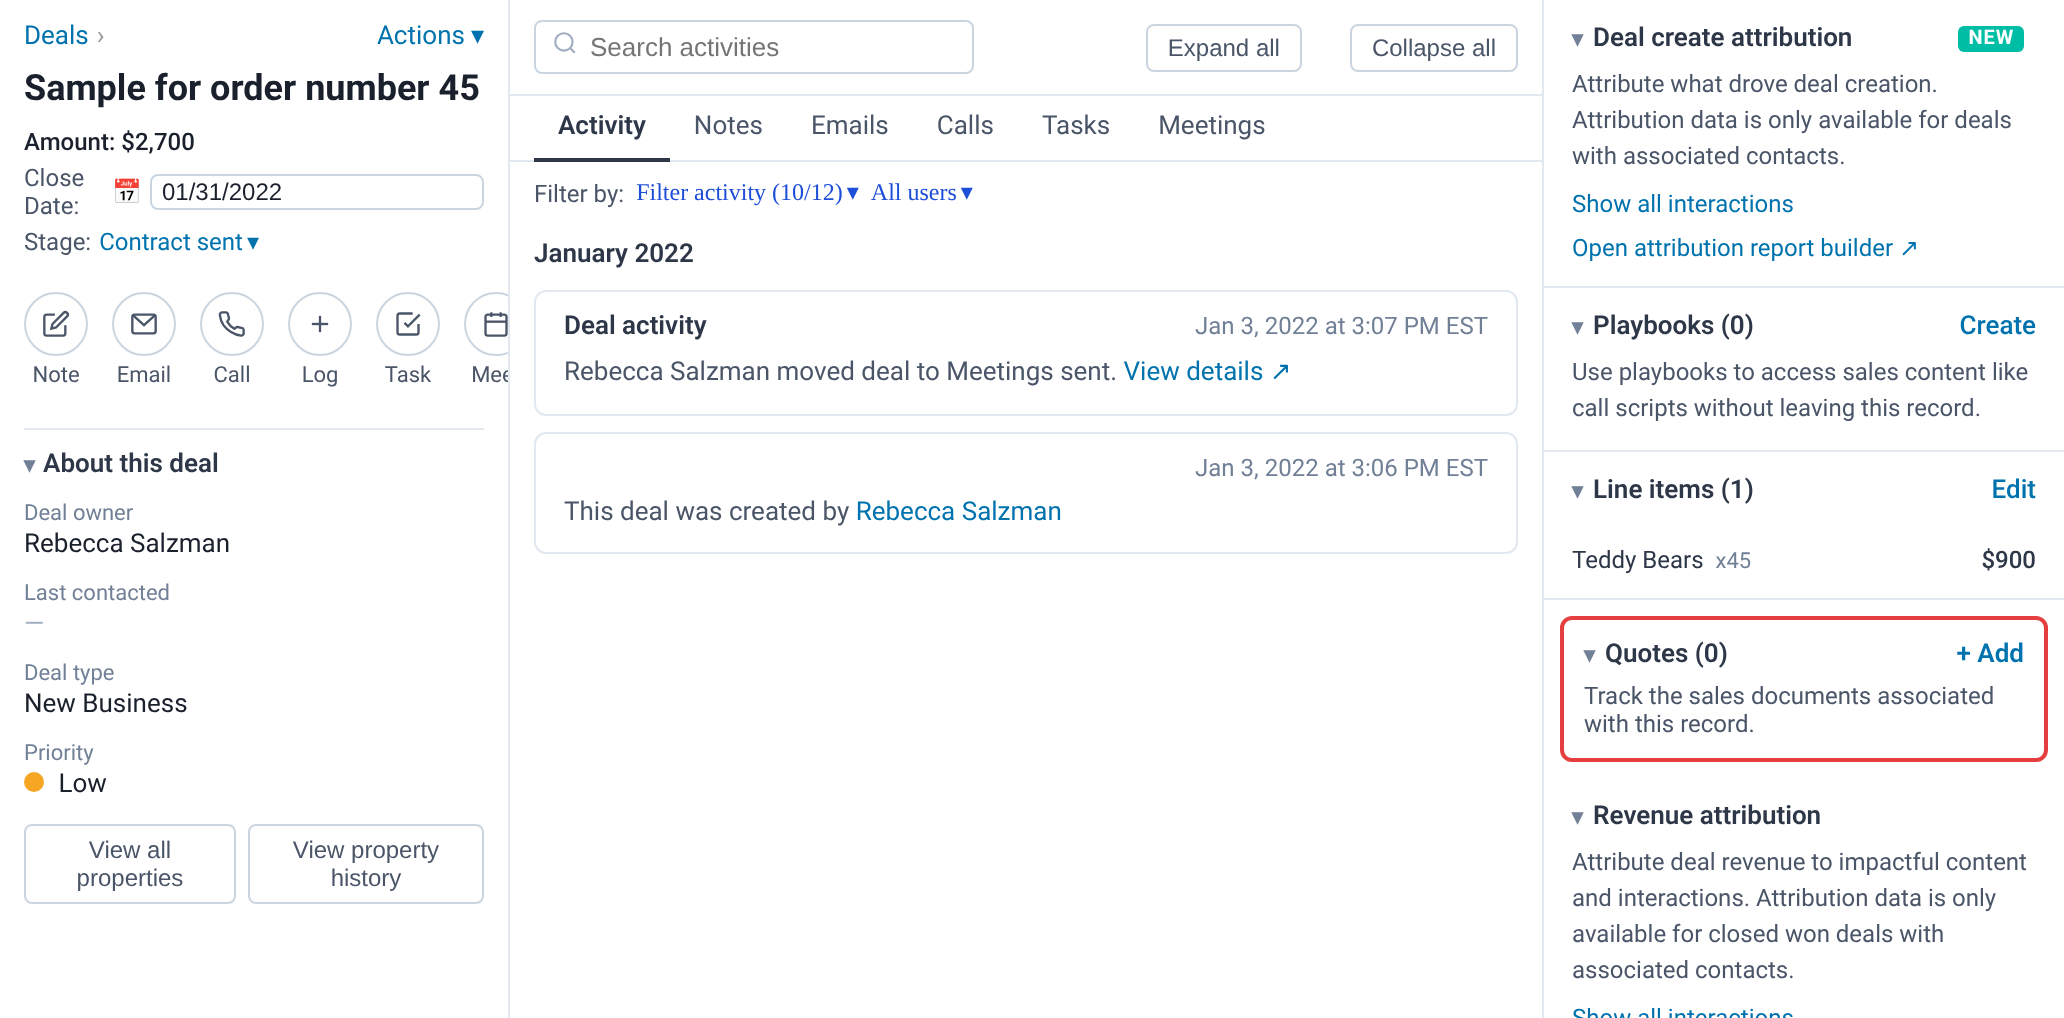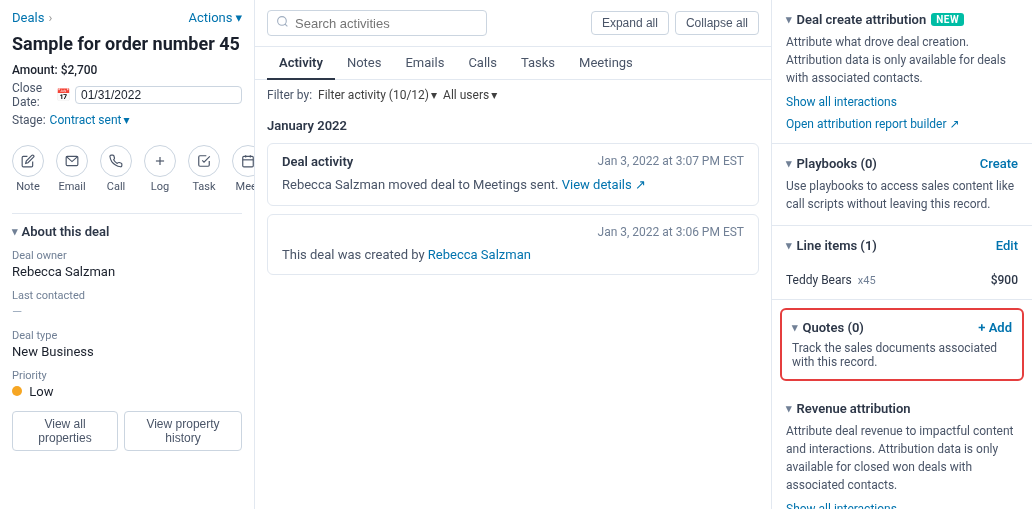--- a/index.html
+++ b/index.html
@@ -43,50 +43,50 @@
     .bottom-buttons { display: flex; gap: 6px; margin-top: 12px; }
     .btn-outline { border: 1px solid #cbd5e0; background: #fff; border-radius: 4px; padding: 5px 10px; font-size: 12px; color: #4a5568; cursor: pointer; }
     
     
     .middle-panel { flex: 1; background: #fff; border-right: 1px solid #e2e8f0; overflow-y: auto; display: flex; flex-direction: column; }
     
     .search-bar { padding: 10px 12px; border-bottom: 1px solid #e2e8f0; display: flex; align-items: center; justify-content: space-between; }
     .search-input-wrap { display: flex; align-items: center; border: 1px solid #cbd5e0; border-radius: 4px; padding: 4px 8px; background: #fff; flex: 1; max-width: 220px; }
     .search-icon { color: #a0aec0; margin-right: 6px; font-size: 13px; }
     .search-input { border: none; outline: none; font-size: 13px; width: 100%; color: #4a5568; background: transparent; }
-    .expand-collapse { display: flex; gap: 6px; }
+    .expand-collapse { display: flex; gap: 24px; }
     .ec-btn { border: 1px solid #cbd5e0; background: #fff; border-radius: 4px; padding: 4px 10px; font-size: 12px; color: #4a5568; cursor: pointer; }
     
     .activity-tabs { display: flex; gap: 0; padding: 0 12px; border-bottom: 1px solid #e2e8f0; }
     .tab { padding: 8px 12px; font-size: 13px; color: #4a5568; cursor: pointer; border-bottom: 2px solid transparent; margin-bottom: -1px; }
     .tab.active { color: #2d3748; border-bottom-color: #2d3748; font-weight: 600; }
     
     .filter-bar { padding: 8px 12px; display: flex; align-items: center; gap: 6px; font-size: 12px; }
     .filter-label { color: #4a5568; }
-    .filter-link { color: #404040; cursor: pointer; display: flex; align-items: flex-end; gap: 2px; }
+    .filter-link { color: #1d4ed8; cursor: pointer; display: flex; align-items: flex-end; gap: 2px; font-family: Liberation Serif, serif; }
     
     .activity-section { padding: 8px 12px; flex: 1; overflow-y: auto; }
     .month-label { font-size: 13px; font-weight: 600; color: #2d3748; margin-bottom: 10px; }
     
     .activity-card { border: 1px solid #e2e8f0; border-radius: 6px; padding: 10px 14px; margin-bottom: 8px; }
     .activity-card-header { display: flex; justify-content: space-between; align-items: flex-start; margin-bottom: 6px; }
     .activity-type { font-size: 13px; font-weight: 600; color: #2d3748; }
     .activity-time { font-size: 12px; color: #718096; }
     .activity-body { font-size: 13px; color: #4a5568; line-height: 1.5; }
     .activity-link { color: #0073ae; cursor: pointer; text-decoration: none; }
     
     
     .right-panel { width: 260px; background: #fff; overflow-y: auto; flex-shrink: 0; }
     
     .rp-section { border-bottom: 1px solid #e2e8f0; padding: 12px 14px; }
     .rp-section-header { display: flex; align-items: center; justify-content: space-between; margin-bottom: 6px; }
     .rp-section-title { display: flex; align-items: center; gap: 5px; font-size: 13px; font-weight: 600; color: #2d3748; }
     .rp-chevron { font-size: 11px; color: #718096; cursor: pointer; }
     .rp-action-link { font-size: 13px; color: #0073ae; cursor: pointer; font-weight: 500; }
-    .new-badge { background: #00bda5; color: #fff; font-size: 10px; font-weight: 700; padding: 1px 5px; border-radius: 3px; letter-spacing: 0.5px; }
+    .new-badge { background: #00bda5; color: #fff; font-size: 10px; font-weight: 700; padding: 1px 5px; border-radius: 3px; letter-spacing: 0.5px; margin-left: 48px; }
     .rp-body { font-size: 12px; color: #4a5568; line-height: 1.5; }
     .rp-link { color: #0073ae; cursor: pointer; font-size: 12px; margin-top: 8px; display: block; }
     
     .line-item-row { display: flex; justify-content: space-between; align-items: center; font-size: 12px; margin-top: 20px; }
     .line-item-qty { font-size: 11px; color: #718096; margin-left: 3px; }
     .line-item-price { color: #2d3748; font-weight: 500; }
     
     .quotes-section { border: 2px solid #e53e3e; border-radius: 6px; margin: 8px; padding: 10px 10px; background: #fff; }
     .quotes-header { display: flex; align-items: center; justify-content: space-between; margin-bottom: 6px; }
     .quotes-title { display: flex; align-items: center; gap: 5px; font-size: 13px; font-weight: 600; color: #2d3748; }

